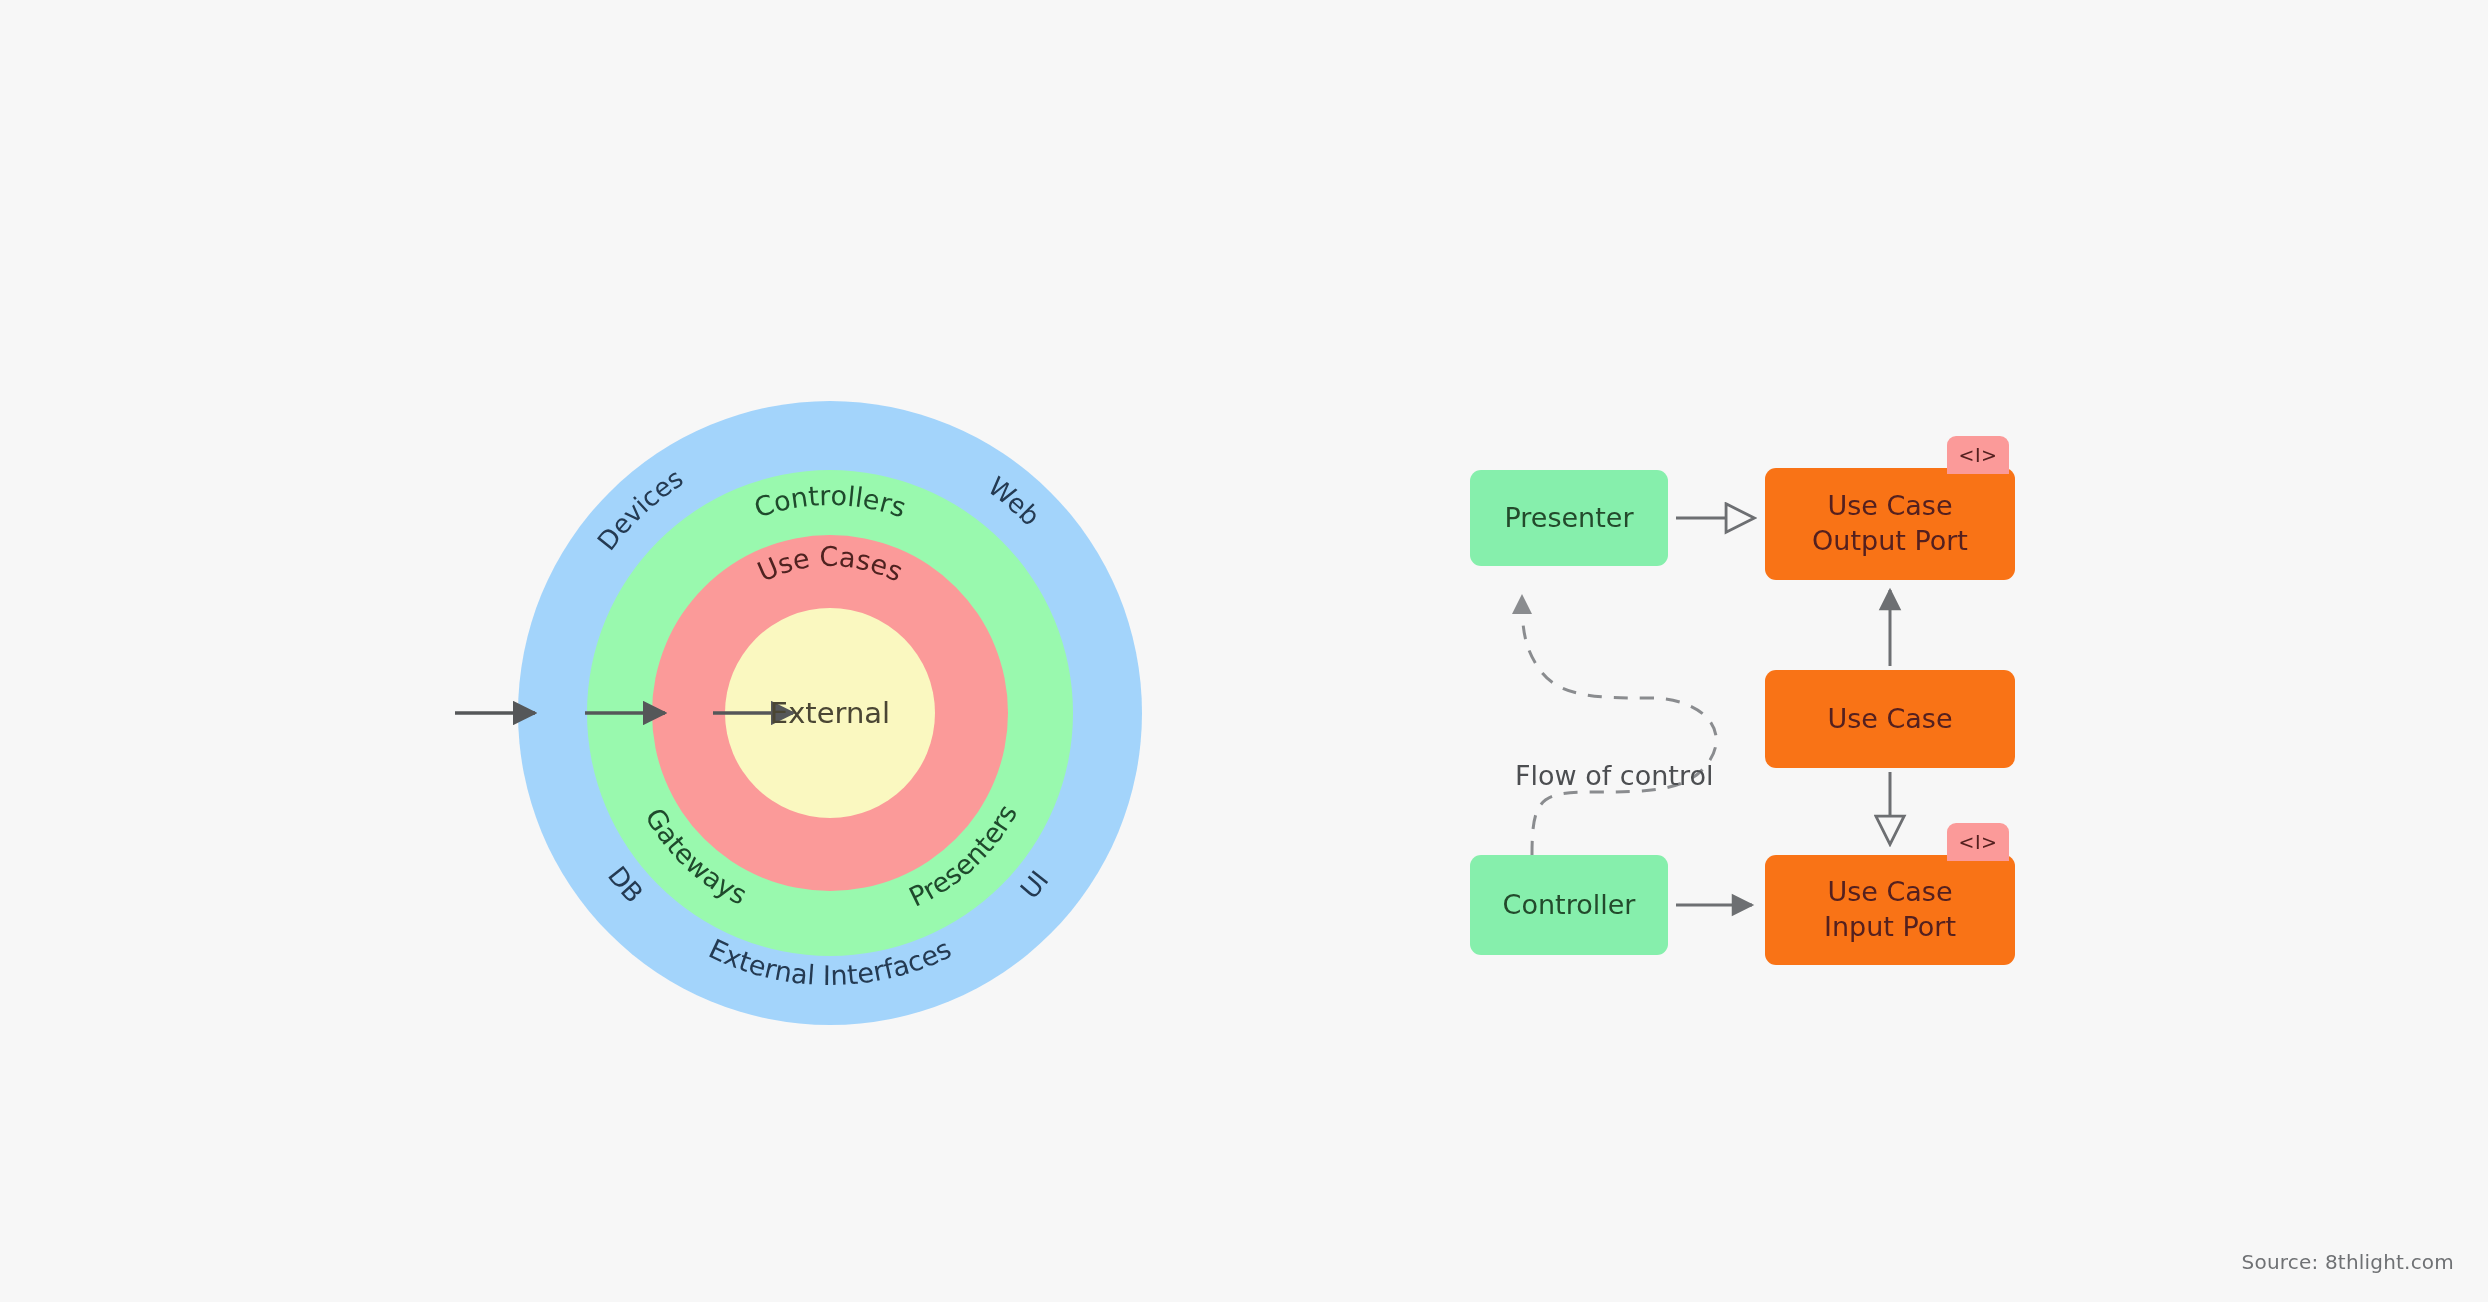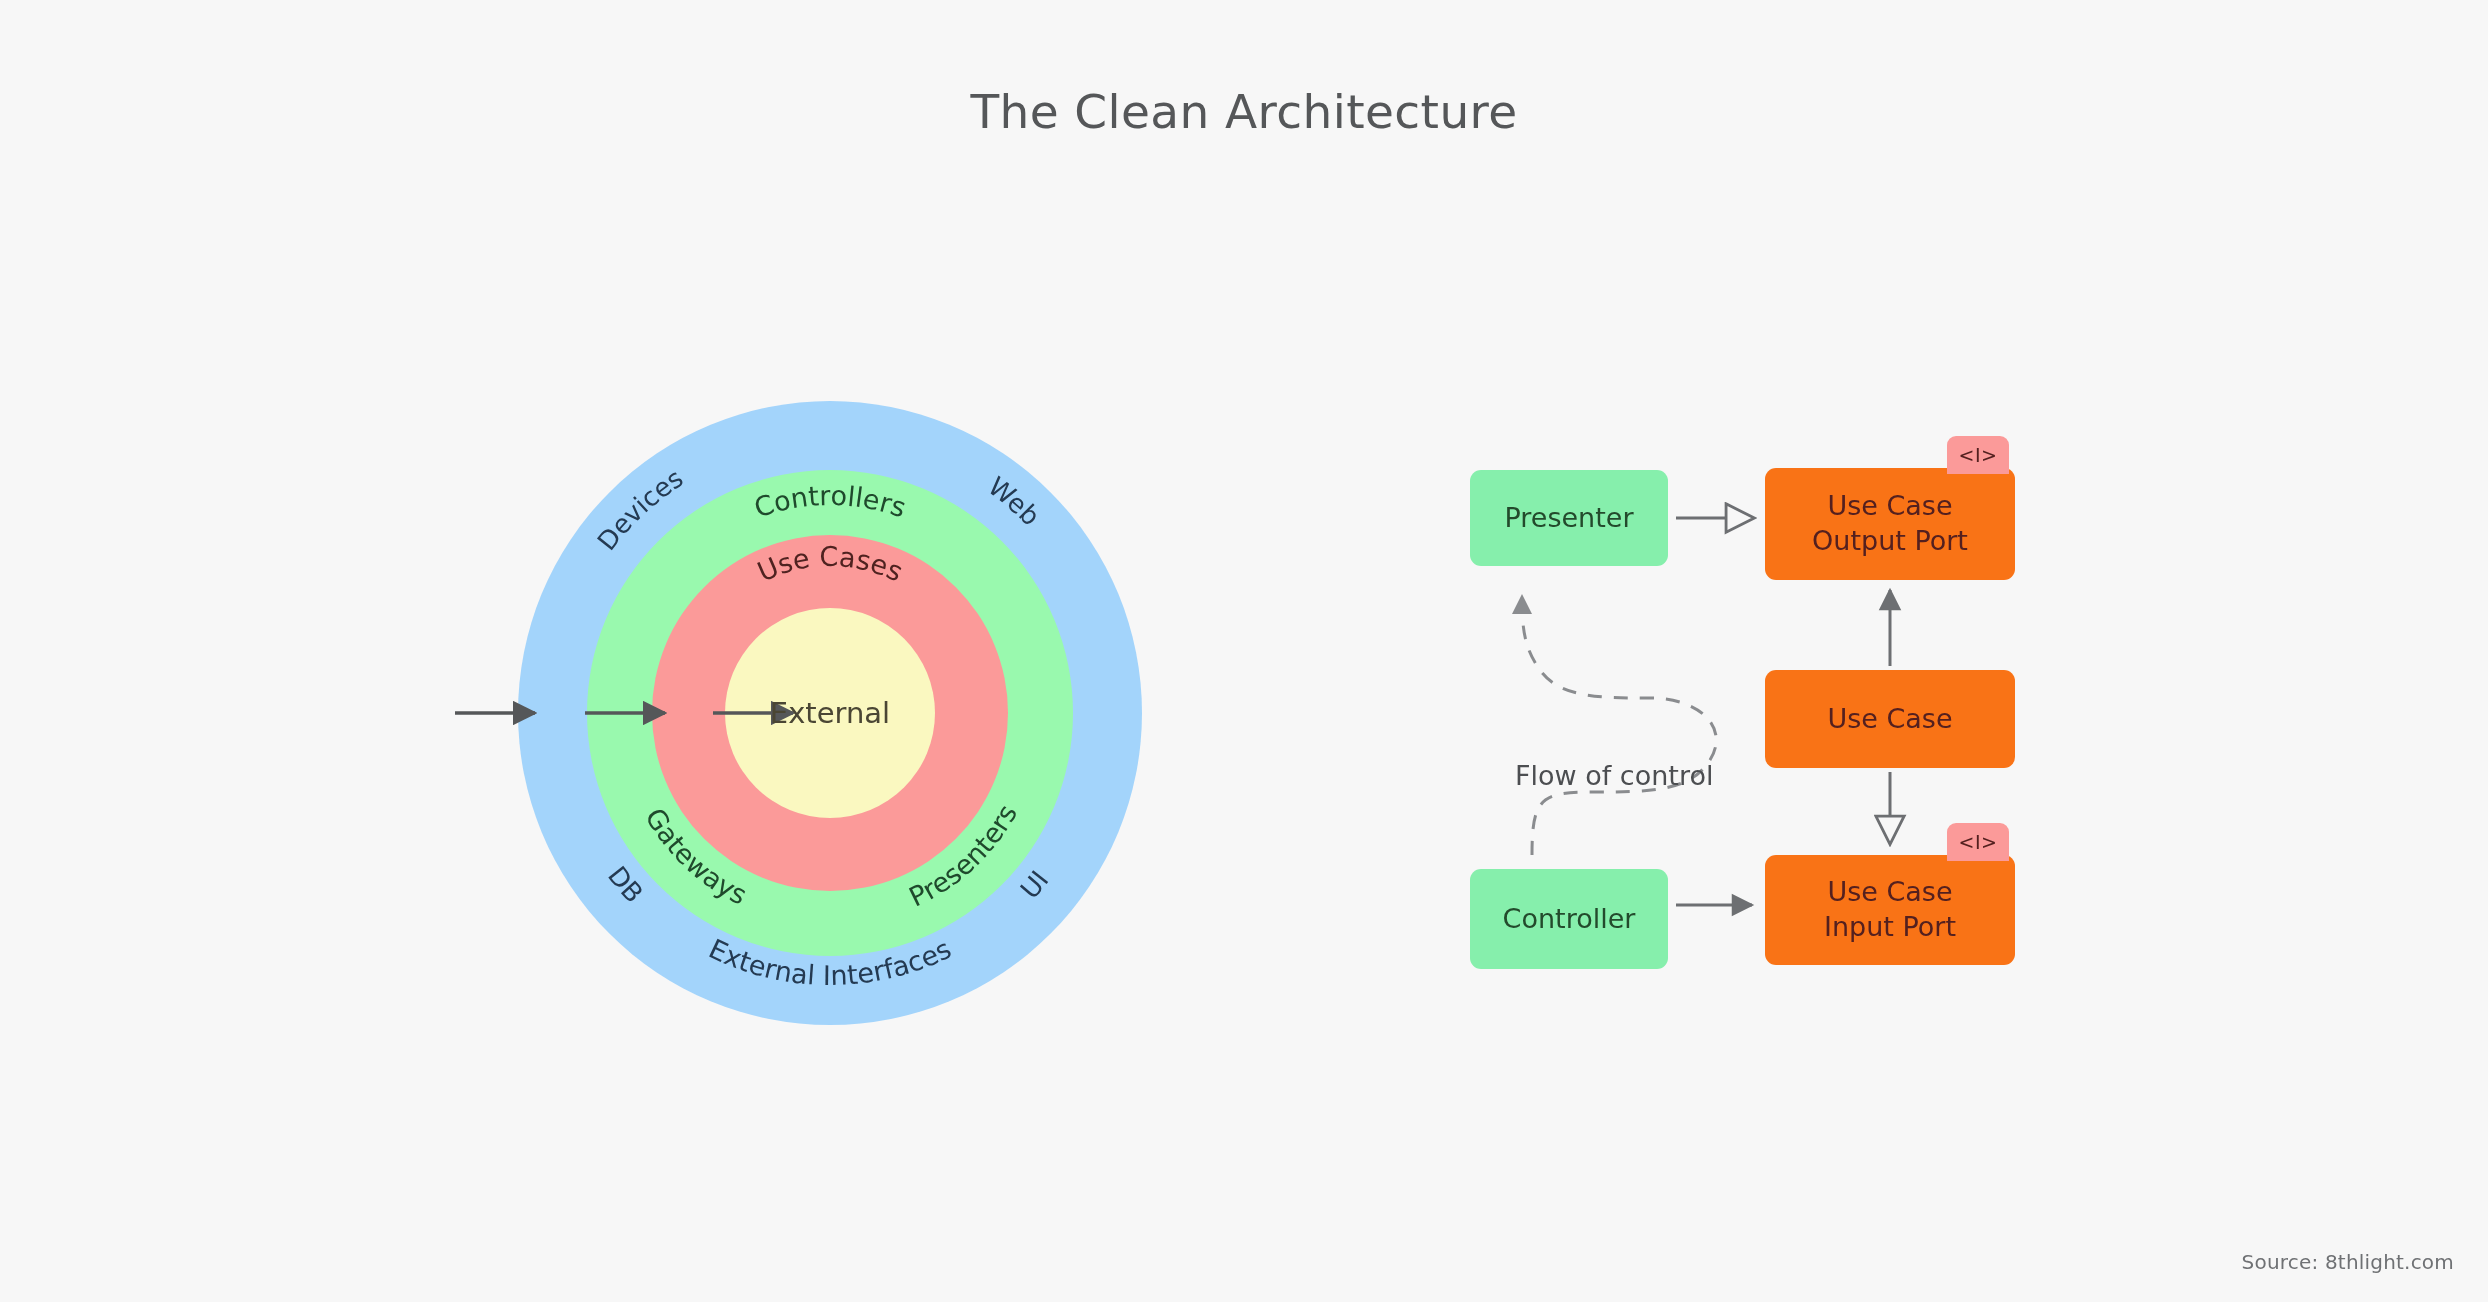--- a/index.html
+++ b/index.html
@@ -123,21 +123,20 @@
     font-size: 27px;
     color: #4c4e51;
     white-space: nowrap;
   }
 </style>
 </head>
 <body>
 
 <div id="page-root">
 
-  <div class="page-title">The Clean Architecture</div>
 
   <div class="circles-panel">
     <svg class="circles-svg" width="1300" height="1302" viewBox="0 0 1300 1302">
       <defs>
         <marker id="arrowSolidSmall" viewBox="0 0 10 10" refX="9" refY="5" markerWidth="7" markerHeight="7" orient="auto-start-reverse">
           <path d="M 0 0 L 10 5 L 0 10 z" fill="#555759"></path>
         </marker>
       </defs>
       <g id="rings-group">
           <circle cx="830" cy="713" r="312" fill="#a3d4fb"></circle>
@@ -201,21 +200,21 @@
         <div class="node-box node-green" style="left: 70px; top: 70px; width: 198px; height: 96px;">
           <span>Presenter</span>
         </div>
         <div class="node-box node-red" style="left: 365px; top: 68px; width: 250px; height: 112px;">
           <span>Use Case<br>Output Port</span>
         </div>
         <div class="iface-tab" style="left: 547px; top: 36px;">&lt;I&gt;</div>
         <div class="node-box node-red" style="left: 365px; top: 270px; width: 250px; height: 98px;">
           <span>Use Case</span>
         </div>
-        <div class="node-box node-green" style="left: 70px; top: 469px; width: 198px; height: 100px;">
+        <div class="node-box node-green" style="left: 70px; top: 455px; width: 198px; height: 100px;">
           <span>Controller</span>
         </div>
         <div class="node-box node-red" style="left: 365px; top: 455px; width: 250px; height: 110px;">
           <span>Use Case<br>Input Port</span>
         </div>
         <div class="iface-tab" style="left: 547px; top: 423px;">&lt;I&gt;</div>
       </div>
 
     <div class="flow-label" style="left: 115px; top: 360px;">Flow of control</div>
   </div>

